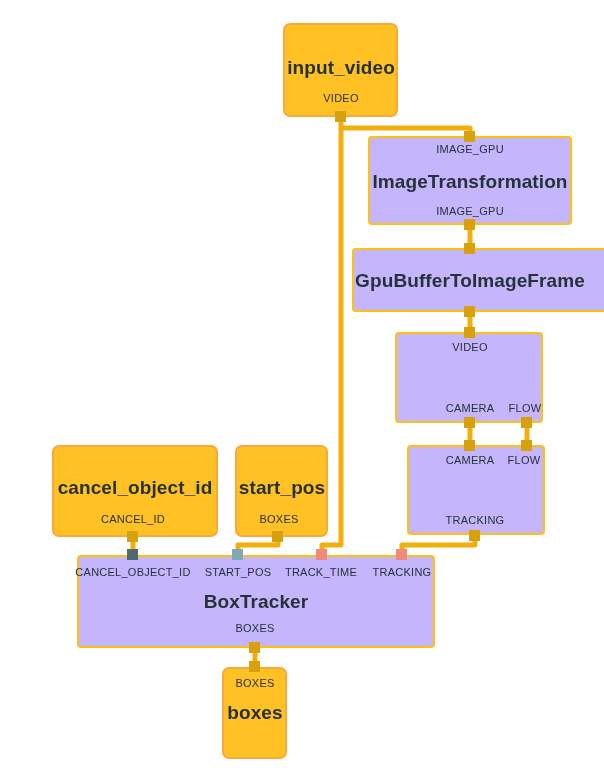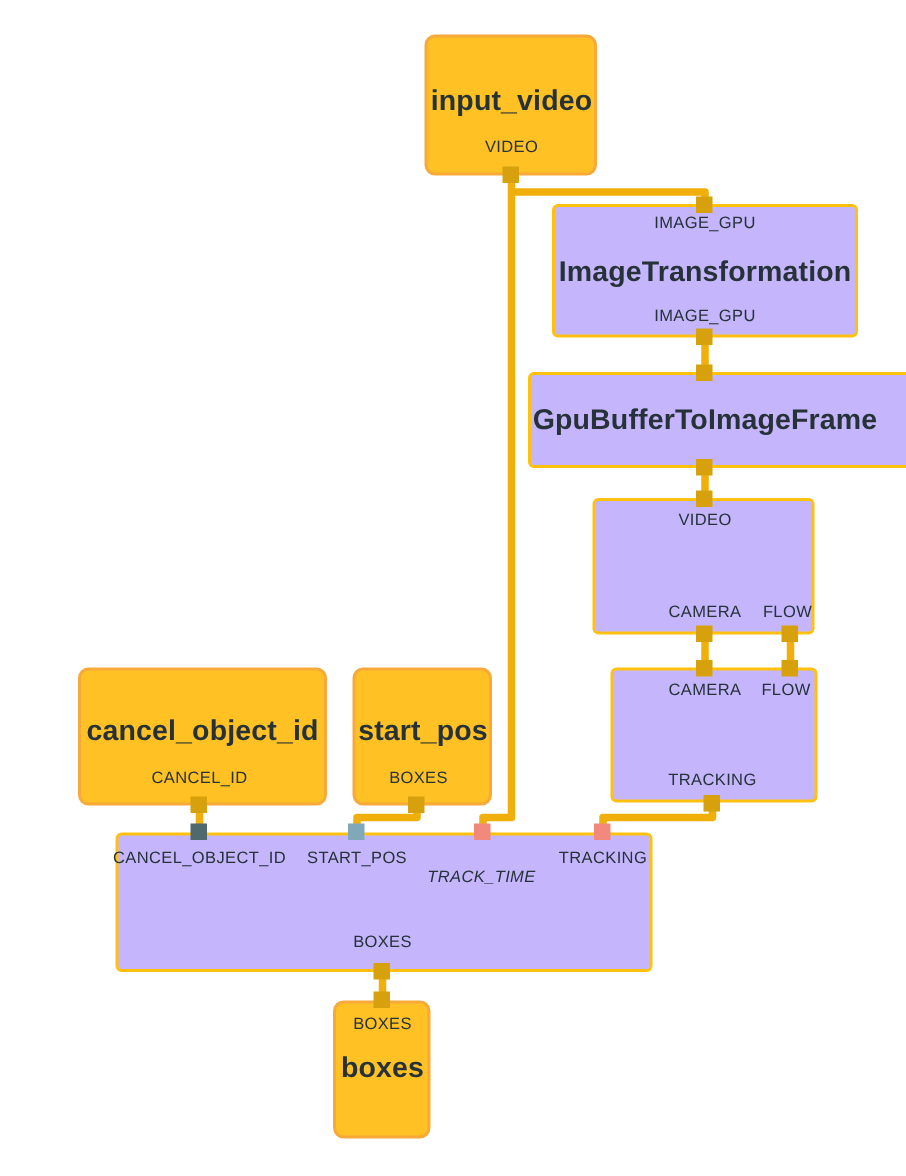--- a/index.html
+++ b/index.html
@@ -79,22 +79,23 @@
   </div>
 
   <div class="node amber" style="left:235px;top:445px;width:93px;height:92px;">
     <div class="title" style="left:45px;top:41px;">start_pos</div>
     <div class="plabel" style="left:42px;top:72px;">BOXES</div>
   </div>
 
   <div class="node white" style="left:77px;top:555px;width:358px;height:93px;">
     <div class="plabel" style="left:54px;top:15px;">CANCEL_OBJECT_ID</div>
     <div class="plabel" style="left:159px;top:15px;">START_POS</div>
-    <div class="plabel" style="left:242px;top:28px;font-style:italic;">TRACK_TIME</div>
+    <div class="plabel" style="left:242px;top:15px;">TRACK_TIME</div>
     <div class="plabel" style="left:323px;top:15px;">TRACKING</div>
+    <div class="title" style="left:177px;top:45px;">BoxTracker</div>
     <div class="plabel" style="left:176px;top:71px;">BOXES</div>
   </div>
 
   <div class="node amber" style="left:222px;top:667px;width:65px;height:92px;">
     <div class="plabel" style="left:31px;top:14px;">BOXES</div>
     <div class="title" style="left:31px;top:44px;">boxes</div>
   </div>
 
   <div class="port gold" style="left:335px;top:111px;"></div>
   <div class="port gold" style="left:464px;top:131px;"></div>

